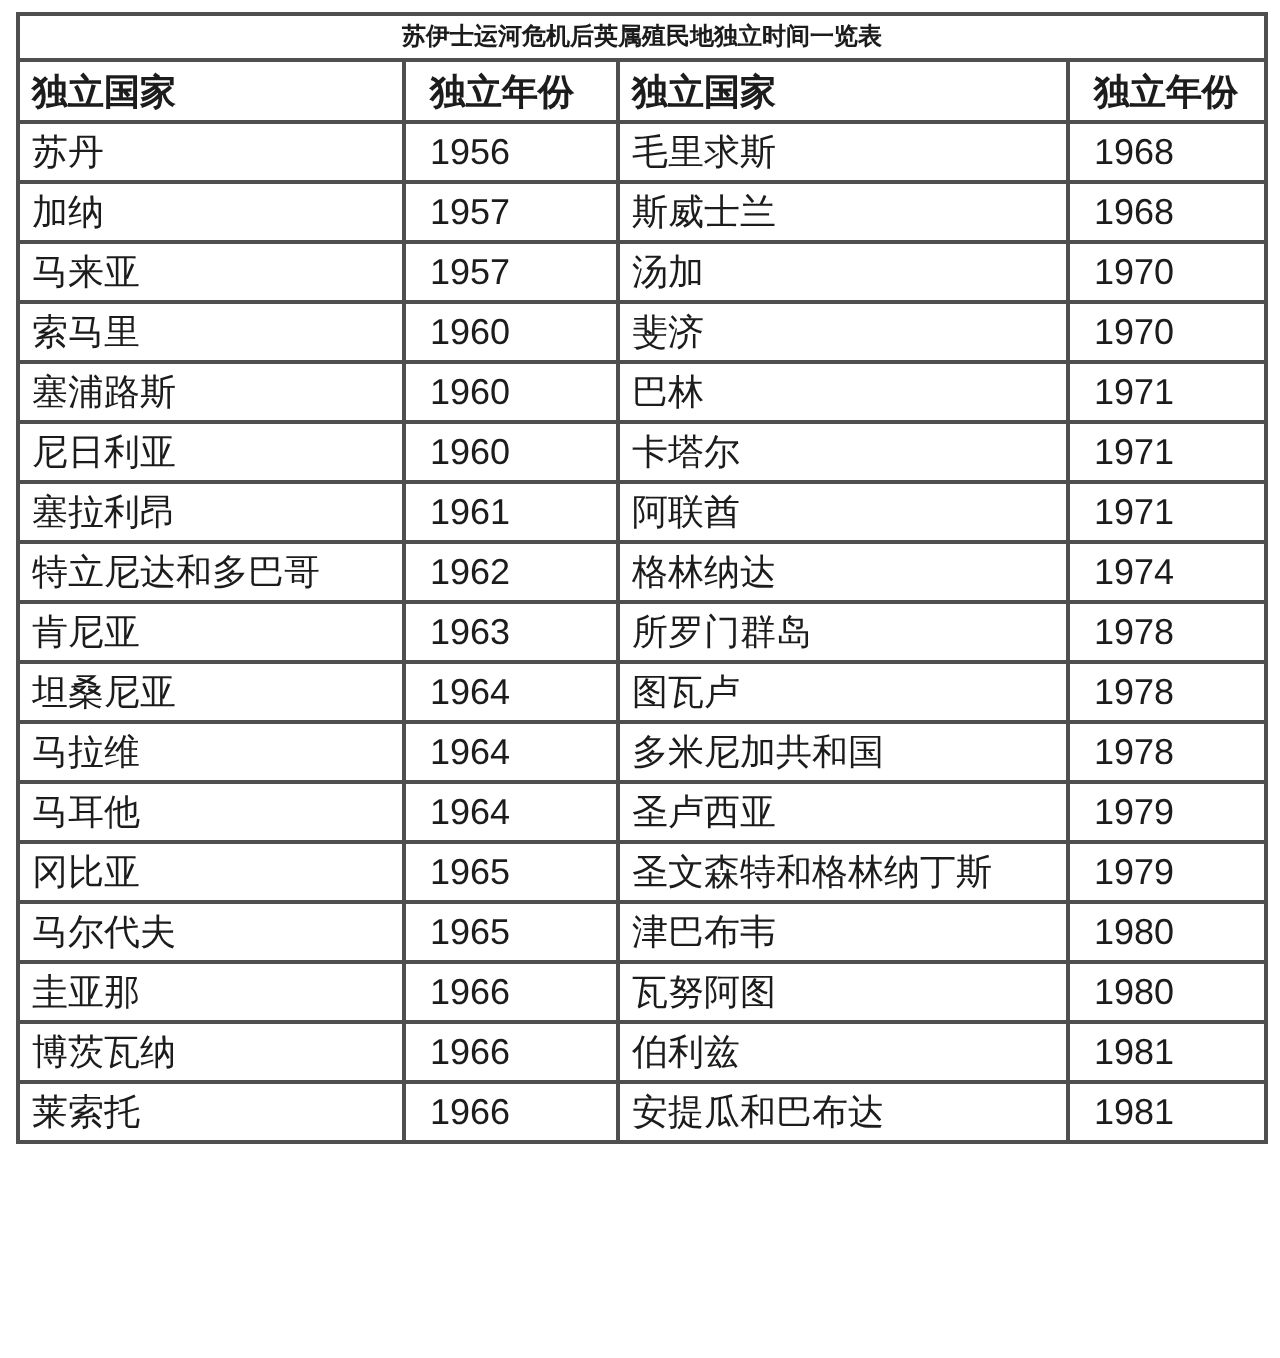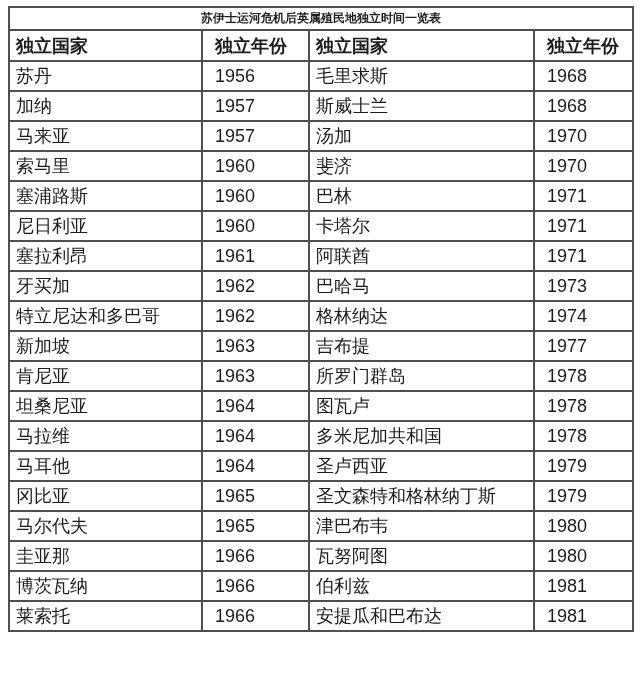--- a/index.html
+++ b/index.html
@@ -114,36 +114,24 @@
           <td class="country">卡塔尔</td>
           <td class="year">1971</td>
         </tr>
         <tr>
           <td class="country">塞拉利昂</td>
           <td class="year">1961</td>
           <td class="country">阿联酋</td>
           <td class="year">1971</td>
         </tr>
         <tr>
-          <td class="country">牙买加</td>
-          <td class="year">1962</td>
-          <td class="country">巴哈马</td>
-          <td class="year">1973</td>
-        </tr>
-        <tr>
           <td class="country">特立尼达和多巴哥</td>
           <td class="year">1962</td>
           <td class="country">格林纳达</td>
           <td class="year">1974</td>
-        </tr>
-        <tr>
-          <td class="country">新加坡</td>
-          <td class="year">1963</td>
-          <td class="country">吉布提</td>
-          <td class="year">1977</td>
         </tr>
         <tr>
           <td class="country">肯尼亚</td>
           <td class="year">1963</td>
           <td class="country">所罗门群岛</td>
           <td class="year">1978</td>
         </tr>
         <tr>
           <td class="country">坦桑尼亚</td>
           <td class="year">1964</td>

